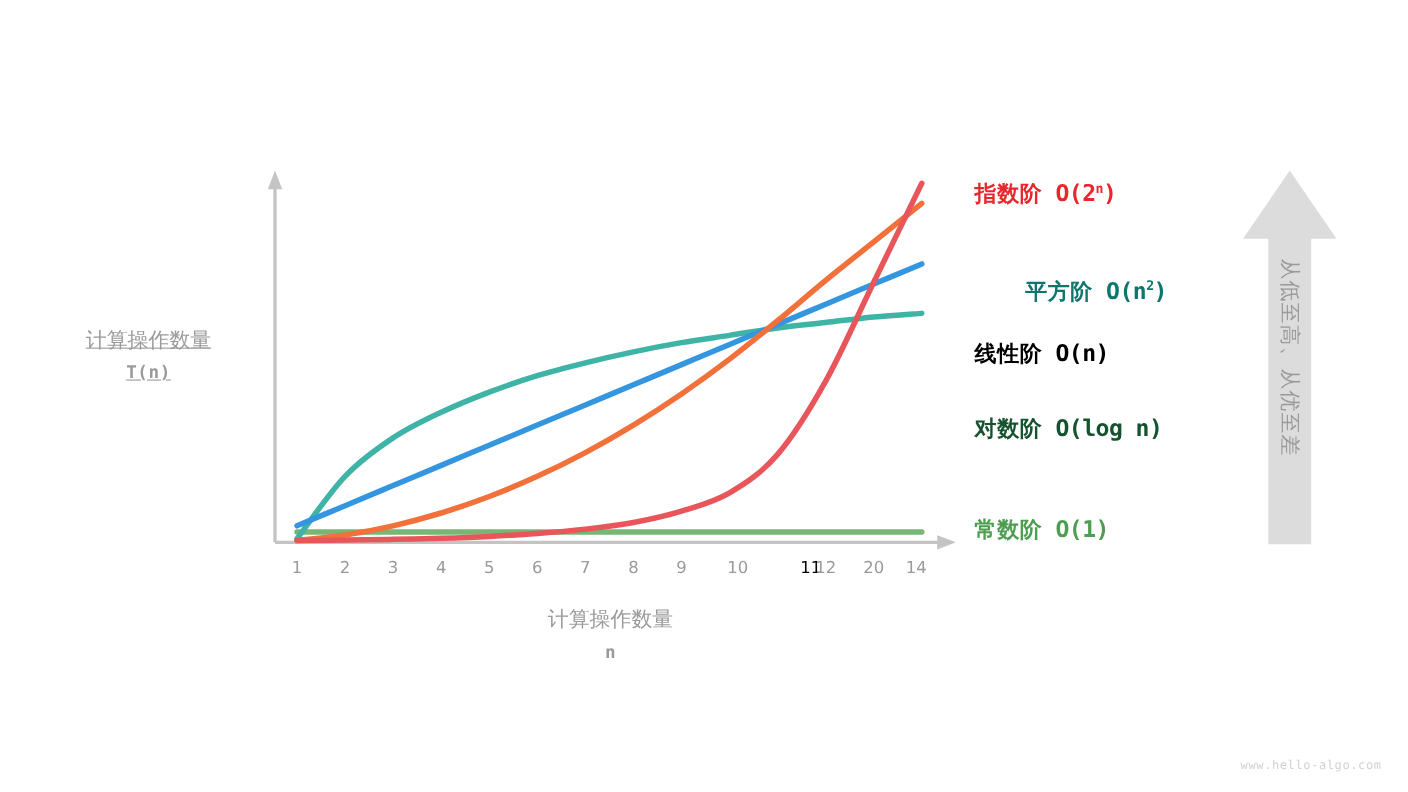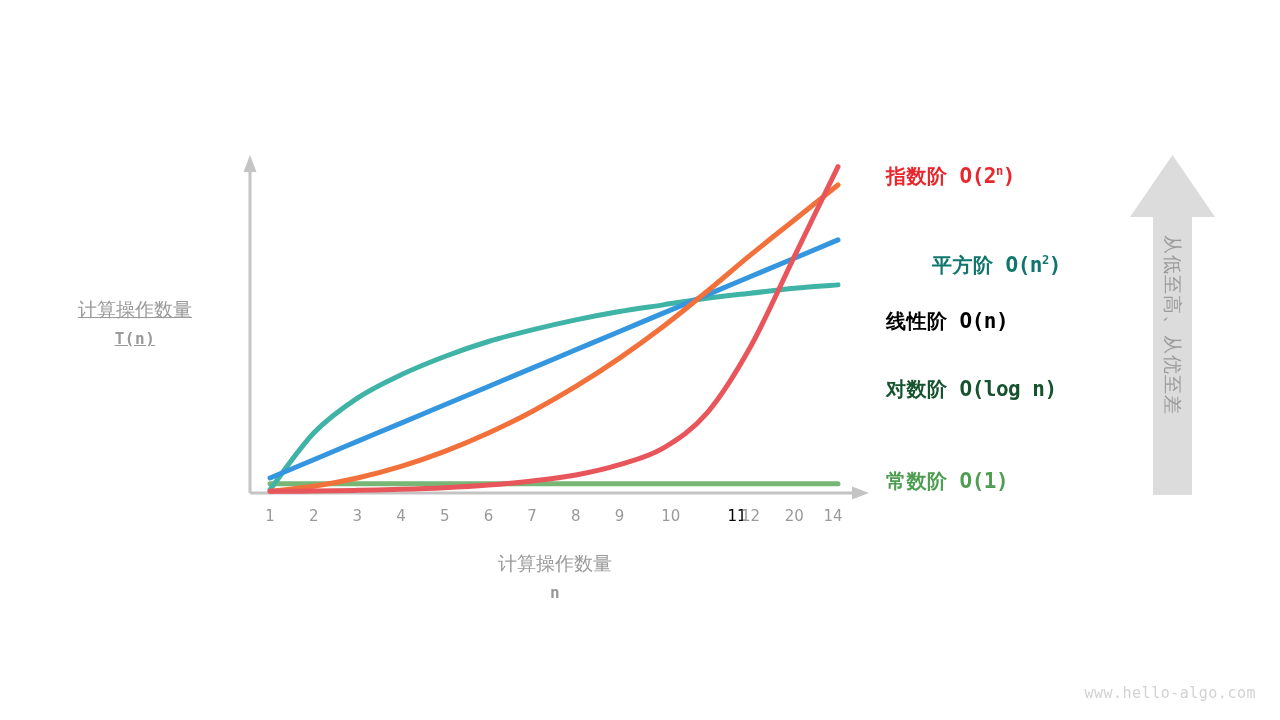--- a/index.html
+++ b/index.html
@@ -126,21 +126,21 @@
     white-space: nowrap;
     font-family: "DejaVu Sans", "Liberation Sans", sans-serif;
   }
 
   
   #watermark {
     position: absolute;
     right: 24px;
     bottom: 18px;
     color: #d2d2d2;
-    font-size: 15px;
+    font-size: 11px;
     font-family: "DejaVu Sans Mono", "Liberation Mono", monospace;
     letter-spacing: 0.5px;
   }
 </style>
 </head>
 <body>
 
 <div id="stage">
 
   <svg id="plot" viewBox="0 0 1280 720">

